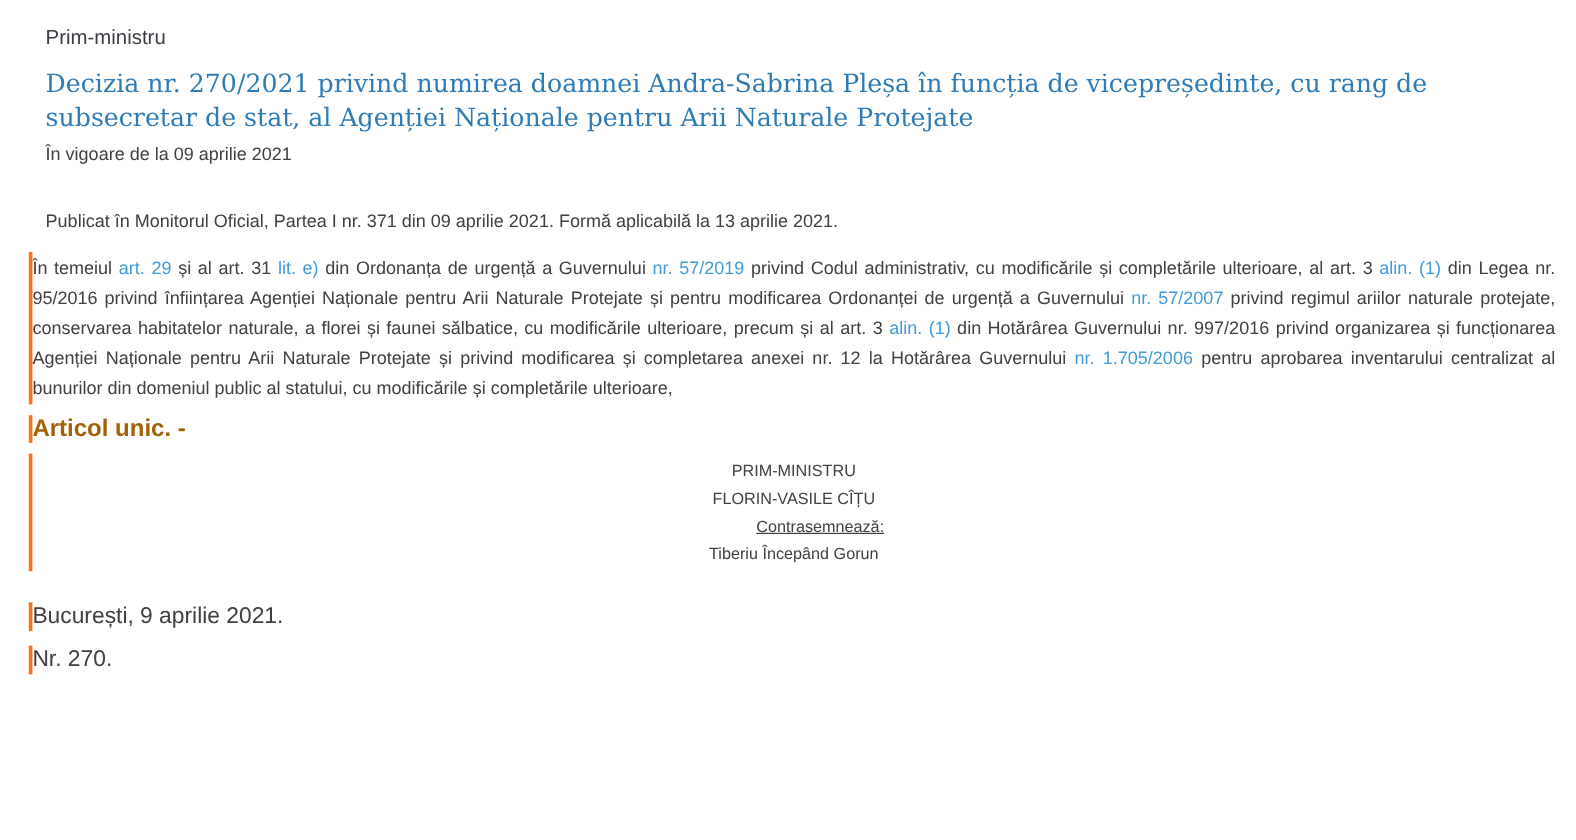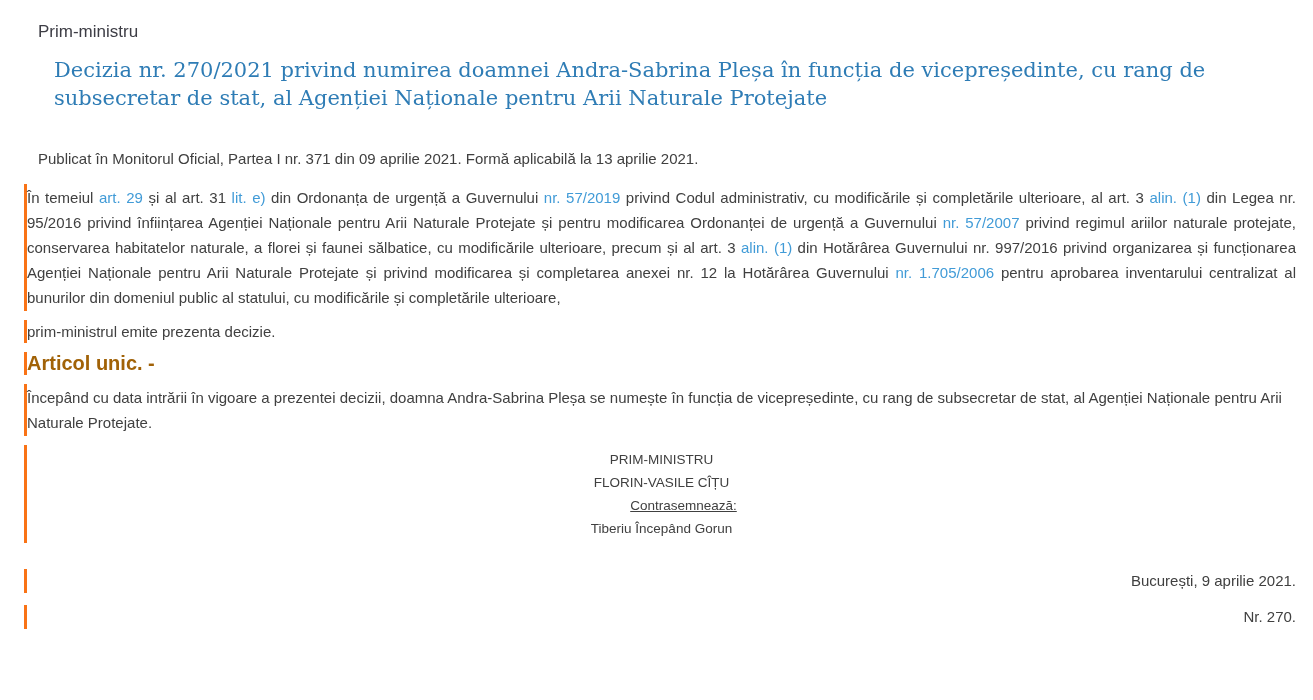--- a/index.html
+++ b/index.html
@@ -21,21 +21,21 @@
   }
   
   .plain { padding-left: 14px; }
 
   .kicker {
     font-size: 17px;
     color: #3d3d45;
     line-height: 20px;
   }
   .doc-title {
-    margin: 14px 0 0 16px;
+    margin: 14px 0 0 0;
     font-family: "DejaVu Serif", "Liberation Serif", serif;
     font-weight: 400;
     font-size: 21px;
     line-height: 28px;
     color: #2e7cb5;
   }
   .mods {
     margin-top: 13px;
     font-size: 12.5px;
     line-height: 16px;
@@ -93,45 +93,43 @@
   .signature {
     text-align: center;
     font-size: 13.5px;
     line-height: 23px;
     padding: 3px 0;
     margin-bottom: 26px;
   }
   .sig-underline { text-decoration: underline; margin-left: 44px; }
 
   .footer-line {
-    font-size: 15px;
+    font-size: 19px;
     line-height: 20px;
     padding: 2px 0;
     margin-bottom: 12px;
-    text-align: right;
   }
 </style>
 </head>
 <body>
 
 <div class="content">
 
   <div class="plain">
     <div class="kicker">Prim-ministru</div>
     <h1 class="doc-title">Decizia nr. 270/2021 privind numirea doamnei Andra-Sabrina Pleșa în funcția de vicepreședinte, cu rang de subsecretar de stat, al Agenției Naționale pentru Arii Naturale Protejate</h1>
+    <div class="inforce">În vigoare de la 09 aprilie 2021</div>
     <div class="published">Publicat în Monitorul Oficial, Partea I nr. 371 din 09 aprilie 2021. Formă aplicabilă la 13 aprilie 2021.</div>
   </div>
 
   <div class="bar-block preamble first-block"><span>În temeiul </span><span class="ref-link">art. 29</span><span> și al art. 31 </span><span class="ref-link">lit. e)</span><span> din Ordonanța de urgență a Guvernului </span><span class="ref-link">nr. 57/2019</span><span> privind Codul administrativ, cu modificările și completările ulterioare, al art. 3 </span><span class="ref-link">alin. (1)</span><span> din Legea nr. 95/2016 privind înființarea Agenției Naționale pentru Arii Naturale Protejate și pentru modificarea Ordonanței de urgență a Guvernului </span><span class="ref-link">nr. 57/2007</span><span> privind regimul ariilor naturale protejate, conservarea habitatelor naturale, a florei și faunei sălbatice, cu modificările ulterioare, precum și al art. 3 </span><span class="ref-link">alin. (1)</span><span> din Hotărârea Guvernului nr. 997/2016 privind organizarea și funcționarea Agenției Naționale pentru Arii Naturale Protejate și privind modificarea și completarea anexei nr. 12 la Hotărârea Guvernului </span><span class="ref-link">nr. 1.705/2006</span><span> pentru aprobarea inventarului centralizat al bunurilor din domeniul public al statului, cu modificările și completările ulterioare,</span></div>
 
-  <div class="bar-block intro">prim-ministrul emite prezenta decizie.</div>
 
   <div class="bar-block article-heading">Articol unic. -</div>
 
-  <div class="bar-block article-body">Începând cu data intrării în vigoare a prezentei decizii, doamna Andra-Sabrina Pleșa se numește în funcția de vicepreședinte, cu rang de subsecretar de stat, al Agenției Naționale pentru Arii Naturale Protejate.</div>
 
   <div class="bar-block signature">
     <div>PRIM-MINISTRU</div>
     <div>FLORIN-VASILE CÎȚU</div>
     <div class="sig-underline">Contrasemnează:</div>
     <div>Tiberiu Începând Gorun</div>
   </div>
 
   <div class="bar-block footer-line">București, 9 aprilie 2021.</div>
 

